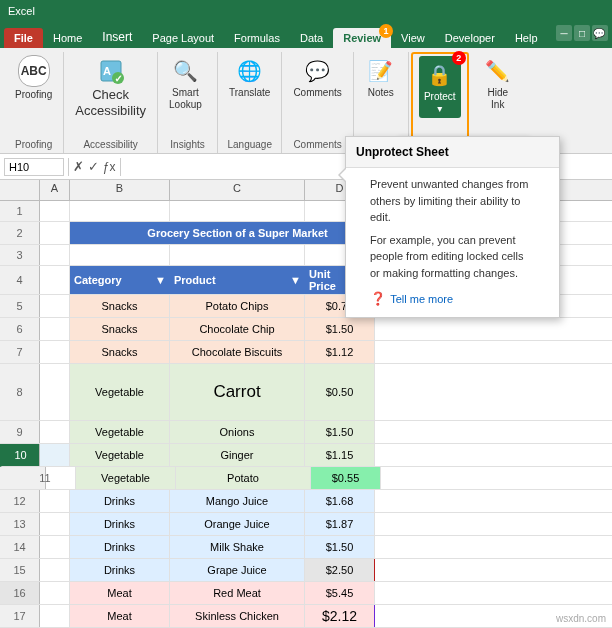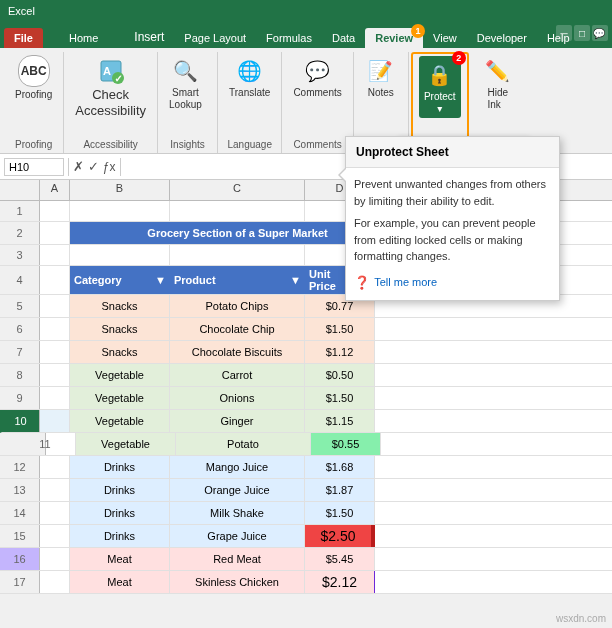--- a/index.html
+++ b/index.html
@@ -9,21 +9,21 @@
 <body>
 
 <div style="position:relative; width:612px; height:628px; overflow:hidden;">
 
   <div style="background:#217346; height:22px; display:flex; align-items:center; padding:0 8px; color:white; font-size:11px;">
     <span>Excel</span>
   </div>
 
   <div style="background:#217346; display:flex; align-items:flex-end; padding:0 4px; height:26px; position:relative;">
     <div style="background:#c0392b; color:white; padding:4px 10px; font-size:11px; cursor:pointer; border-radius:3px 3px 0 0; font-weight:bold;">File</div>
-    <div style="color:white; padding:4px 26px; font-size:11px; cursor:pointer;">Home</div>
+    <div style="color:white; padding:4px 10px; font-size:11px; cursor:pointer;">Home</div>
     <div style="color:white; padding:4px 10px; font-size:12px; cursor:pointer;">Insert</div>
     <div style="color:white; padding:4px 10px; font-size:11px; cursor:pointer;">Page Layout</div>
     <div style="color:white; padding:4px 10px; font-size:11px; cursor:pointer;">Formulas</div>
     <div style="color:white; padding:4px 10px; font-size:11px; cursor:pointer;">Data</div>
     <div style="background:#f0f0f0; color:#217346; padding:4px 10px; font-size:11px; cursor:pointer; border-radius:3px 3px 0 0; font-weight:bold; position:relative;">
       Review
       <span style="position:absolute; top:-4px; right:-2px; background:#ff9900; color:white; border-radius:50%; width:14px; height:14px; font-size:9px; display:flex; align-items:center; justify-content:center; font-weight:bold;">1</span>
     </div>
     <div style="color:white; padding:4px 10px; font-size:11px; cursor:pointer;">View</div>
     <div style="color:white; padding:4px 10px; font-size:11px; cursor:pointer;">Developer</div>
@@ -113,21 +113,21 @@
           <span style="position:absolute;top:-5px;right:-5px;background:red;color:white;border-radius:50%;width:14px;height:14px;font-size:9px;display:flex;align-items:center;justify-content:center;font-weight:bold;">2</span>
         </div>
       </div>
       <div style="font-size:10px;color:#555;text-align:center;padding-bottom:3px;">Protect</div>
     </div>
 
     <div style="display:flex;flex-direction:column;padding:0 6px;position:relative;min-width:50px;">
       <div style="display:flex;align-items:flex-start;flex:1;padding-bottom:18px;">
         <div style="display:flex;flex-direction:column;align-items:center;cursor:pointer;padding:3px 5px;border-radius:3px;">
           <div style="width:32px;height:32px;display:flex;align-items:center;justify-content:center;font-size:20px;">✏️</div>
-          <div style="font-size:10px;text-align:left;color:#333;line-height:1.2;">Hide<br>Ink</div>
+          <div style="font-size:10px;text-align:center;color:#333;line-height:1.2;">Hide<br>Ink</div>
         </div>
       </div>
       <div style="font-size:10px;color:#555;text-align:center;padding-bottom:3px;">Ink</div>
     </div>
   </div>
 
   <div style="position:absolute;top:136px;left:396px;background:#f0f0f0;border:1px solid #aaa;border-top:none;z-index:50;box-shadow:2px 2px 5px rgba(0,0,0,0.2);">
     <div style="display:flex;gap:0;padding:4px 4px 2px 4px;align-items:flex-start;">
       <div style="display:flex;flex-direction:column;align-items:center;cursor:pointer;padding:4px 8px;border-radius:3px;background:#b8cce4;border:1px solid #7096c0;min-width:58px;position:relative;">
         <div style="font-size:20px;">🔓</div>
@@ -150,21 +150,21 @@
       </div>
     </div>
     <div style="font-size:10px;color:#555;text-align:center;padding:2px 6px 4px;border-top:1px solid #ccc;">Protect</div>
   </div>
 
   <div style="position:absolute;top:136px;left:560px;z-index:100;background:white;border:1px solid #ccc;box-shadow:2px 3px 8px rgba(0,0,0,0.25);width:215px;font-size:11px;transform:translateX(-215px);">
 
     <div style="position:absolute;left:-8px;top:30px;width:0;height:0;border-top:8px solid transparent;border-bottom:8px solid transparent;border-right:8px solid #ccc;"></div>
     <div style="position:absolute;left:-6px;top:31px;width:0;height:0;border-top:7px solid transparent;border-bottom:7px solid transparent;border-right:7px solid white;z-index:1;"></div>
     <div style="background:#f5f5f5;padding:8px 10px;border-bottom:1px solid #ddd;font-weight:bold;font-size:12px;">Unprotect Sheet</div>
-    <div style="padding:8px 8px;color:#333;line-height:1.5;">
+    <div style="padding:8px 24px;color:#333;line-height:1.5;">
       <p>Prevent unwanted changes from others by limiting their ability to edit.</p>
       <p style="margin-top:6px;">For example, you can prevent people from editing locked cells or making formatting changes.</p>
       <div style="color:#0563c1;cursor:pointer;display:flex;align-items:center;gap:4px;margin-top:8px;">
         <span style="font-size:13px;">❓</span>
         <span>Tell me more</span>
       </div>
     </div>
   </div>
 
   <div style="background:white;border-bottom:1px solid #ccc;display:flex;align-items:center;height:26px;padding:0 4px;gap:4px;">
@@ -238,21 +238,21 @@
       <div style="width:30px;border-right:1px solid #e0e0e0;min-height:22px;"></div>
       <div style="width:100px;border-right:1px solid #e0e0e0;font-size:11px;padding:2px 4px;min-height:22px;background:#fce4d6;display:flex;align-items:center;justify-content:center;">Snacks</div>
       <div style="width:135px;border-right:1px solid #e0e0e0;font-size:11px;padding:2px 4px;min-height:22px;background:#fce4d6;display:flex;align-items:center;justify-content:center;">Chocolate Biscuits</div>
       <div style="width:70px;border-right:1px solid #e0e0e0;font-size:11px;padding:2px 4px;min-height:22px;background:#fce4d6;display:flex;align-items:center;justify-content:center;">$1.12</div>
     </div>
 
     <div style="display:flex;border-bottom:1px solid #e0e0e0;">
       <div style="width:40px;background:#f0f0f0;border-right:1px solid #bbb;text-align:center;font-size:11px;color:#666;min-height:22px;display:flex;align-items:center;justify-content:center;">8</div>
       <div style="width:30px;border-right:1px solid #e0e0e0;min-height:22px;"></div>
       <div style="width:100px;border-right:1px solid #e0e0e0;font-size:11px;padding:2px 4px;min-height:22px;background:#e2efda;display:flex;align-items:center;justify-content:center;">Vegetable</div>
-      <div style="width:135px;border-right:1px solid #e0e0e0;font-size:11px;padding:4px 4px;min-height:22px;background:#e2efda;display:flex;align-items:center;justify-content:center;">Carrot</div>
+      <div style="width:135px;border-right:1px solid #e0e0e0;font-size:17px;padding:18px 4px;min-height:22px;background:#e2efda;display:flex;align-items:center;justify-content:center;">Carrot</div>
       <div style="width:70px;border-right:1px solid #e0e0e0;font-size:11px;padding:2px 4px;min-height:22px;background:#e2efda;display:flex;align-items:center;justify-content:center;">$0.50</div>
     </div>
 
     <div style="display:flex;border-bottom:1px solid #e0e0e0;">
       <div style="width:40px;background:#f0f0f0;border-right:1px solid #bbb;text-align:center;font-size:11px;color:#666;min-height:22px;display:flex;align-items:center;justify-content:center;">9</div>
       <div style="width:30px;border-right:1px solid #e0e0e0;min-height:22px;"></div>
       <div style="width:100px;border-right:1px solid #e0e0e0;font-size:11px;padding:2px 4px;min-height:22px;background:#e2efda;display:flex;align-items:center;justify-content:center;">Vegetable</div>
       <div style="width:135px;border-right:1px solid #e0e0e0;font-size:11px;padding:2px 4px;min-height:22px;background:#e2efda;display:flex;align-items:center;justify-content:center;">Onions</div>
       <div style="width:70px;border-right:1px solid #e0e0e0;font-size:11px;padding:2px 4px;min-height:22px;background:#e2efda;display:flex;align-items:center;justify-content:center;">$1.50</div>
     </div>
@@ -295,25 +295,25 @@
       <div style="width:100px;border-right:1px solid #e0e0e0;font-size:11px;padding:2px 4px;min-height:22px;background:#ddeeff;display:flex;align-items:center;justify-content:center;">Drinks</div>
       <div style="width:135px;border-right:1px solid #e0e0e0;font-size:11px;padding:2px 4px;min-height:22px;background:#ddeeff;display:flex;align-items:center;justify-content:center;">Milk Shake</div>
       <div style="width:70px;border-right:1px solid #e0e0e0;font-size:11px;padding:2px 4px;min-height:22px;background:#ddeeff;display:flex;align-items:center;justify-content:center;">$1.50</div>
     </div>
 
     <div style="display:flex;border-bottom:1px solid #e0e0e0;">
       <div style="width:40px;background:#f0f0f0;border-right:1px solid #bbb;text-align:center;font-size:11px;color:#666;min-height:22px;display:flex;align-items:center;justify-content:center;">15</div>
       <div style="width:30px;border-right:1px solid #e0e0e0;min-height:22px;"></div>
       <div style="width:100px;border-right:1px solid #e0e0e0;font-size:11px;padding:2px 4px;min-height:22px;background:#ddeeff;display:flex;align-items:center;justify-content:center;">Drinks</div>
       <div style="width:135px;border-right:1px solid #e0e0e0;font-size:11px;padding:2px 4px;min-height:22px;background:#ddeeff;display:flex;align-items:center;justify-content:center;">Grape Juice</div>
-      <div style="width:70px;border-right:4px solid #b91c1c;font-size:14px;padding:2px 4px;min-height:22px;background:#ef4444;display:flex;align-items:center;justify-content:center;">$2.50</div>
-    </div>
-
-    <div style="display:flex;border-bottom:1px solid #e0e0e0;">
-      <div style="width:40px;background:#c4b5fd;border-right:1px solid #bbb;text-align:center;font-size:11px;color:#666;min-height:22px;display:flex;align-items:center;justify-content:center;">16</div>
+      <div style="width:70px;border-right:1px solid #b91c1c;font-size:11px;padding:2px 4px;min-height:22px;background:#e5e5e5;display:flex;align-items:center;justify-content:center;">$2.50</div>
+    </div>
+
+    <div style="display:flex;border-bottom:1px solid #e0e0e0;">
+      <div style="width:40px;background:#e5e5e5;border-right:1px solid #bbb;text-align:center;font-size:11px;color:#666;min-height:22px;display:flex;align-items:center;justify-content:center;">16</div>
       <div style="width:30px;border-right:1px solid #e0e0e0;min-height:22px;"></div>
       <div style="width:100px;border-right:1px solid #e0e0e0;font-size:11px;padding:2px 4px;min-height:22px;background:#ffe0e0;display:flex;align-items:center;justify-content:center;">Meat</div>
       <div style="width:135px;border-right:1px solid #e0e0e0;font-size:11px;padding:2px 4px;min-height:22px;background:#ffe0e0;display:flex;align-items:center;justify-content:center;">Red Meat</div>
       <div style="width:70px;border-right:1px solid #e0e0e0;font-size:11px;padding:2px 4px;min-height:22px;background:#ffe0e0;display:flex;align-items:center;justify-content:center;">$5.45</div>
     </div>
 
     <div style="display:flex;border-bottom:1px solid #e0e0e0;">
       <div style="width:40px;background:#f0f0f0;border-right:1px solid #bbb;text-align:center;font-size:11px;color:#666;min-height:22px;display:flex;align-items:center;justify-content:center;">17</div>
       <div style="width:30px;border-right:1px solid #e0e0e0;min-height:22px;"></div>
       <div style="width:100px;border-right:1px solid #e0e0e0;font-size:11px;padding:2px 4px;min-height:22px;background:#ffe0e0;display:flex;align-items:center;justify-content:center;">Meat</div>

